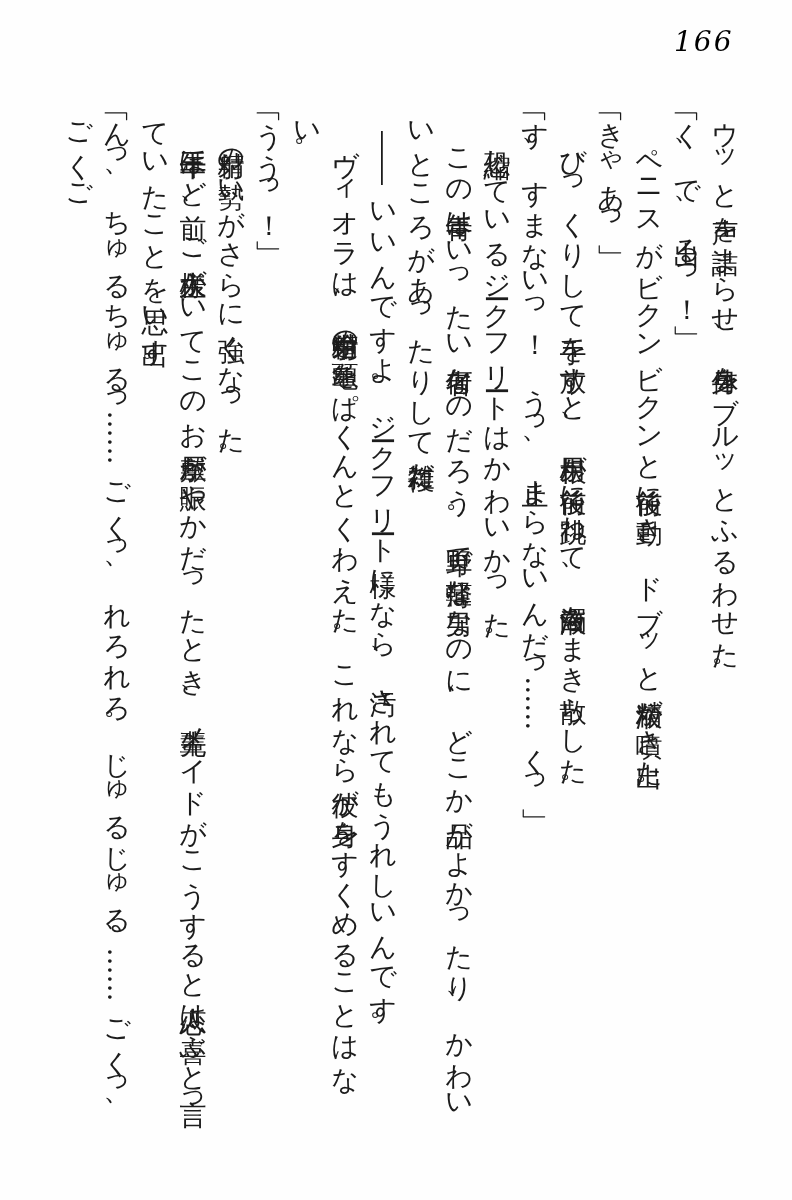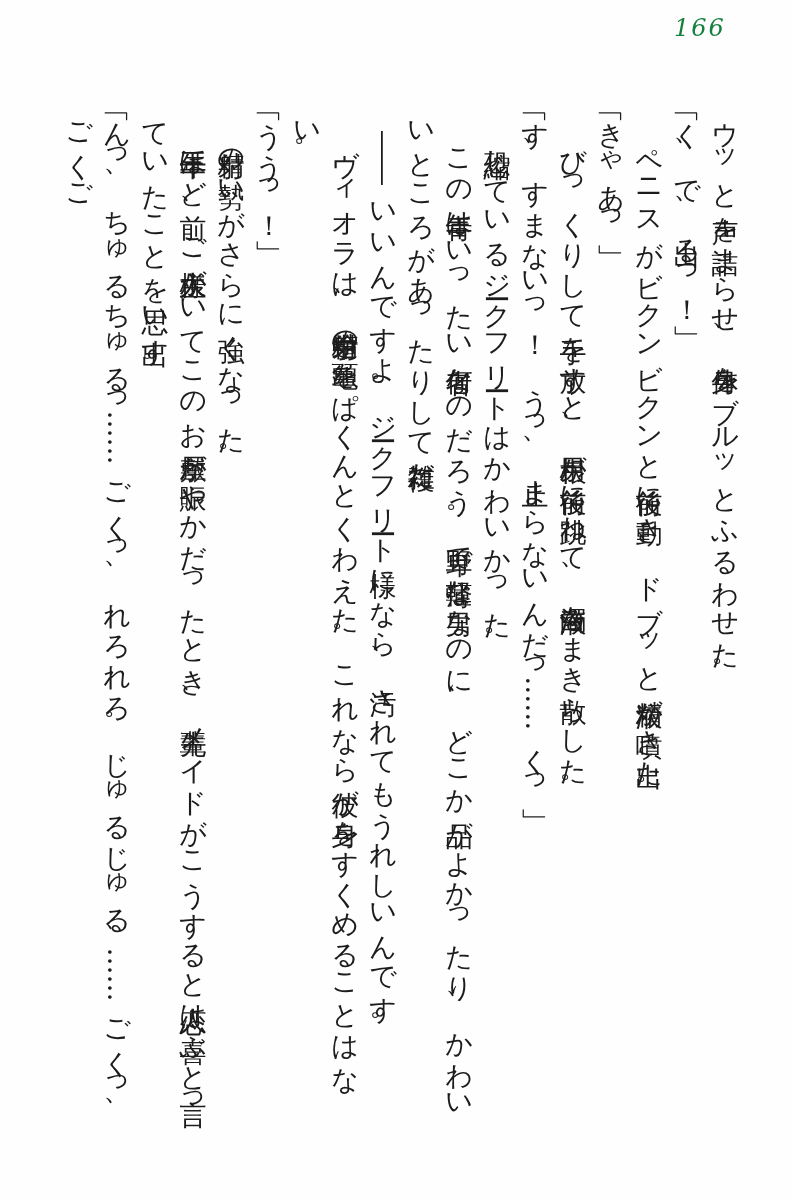--- a/index.html
+++ b/index.html
@@ -14,26 +14,26 @@
   }
   .page {
     position: relative;
     width: 792px;
     height: 1200px;
     background: #fefefe;
     overflow: hidden;
   }
   .page-number {
     position: absolute;
-    top: 16px;
+    top: 28px;
     left: 674px;
     font-style: italic;
-    font-size: 24px;
+    font-size: 28px;
     letter-spacing: 2px;
-    color: #15803d;
+    color: #000000;
     line-height: 1;
   }
   .text-block {
     position: absolute;
     top: 104px;
     right: 48px;
     height: 1028px;
     writing-mode: vertical-rl;
     text-orientation: mixed;
     font-size: 27px;

